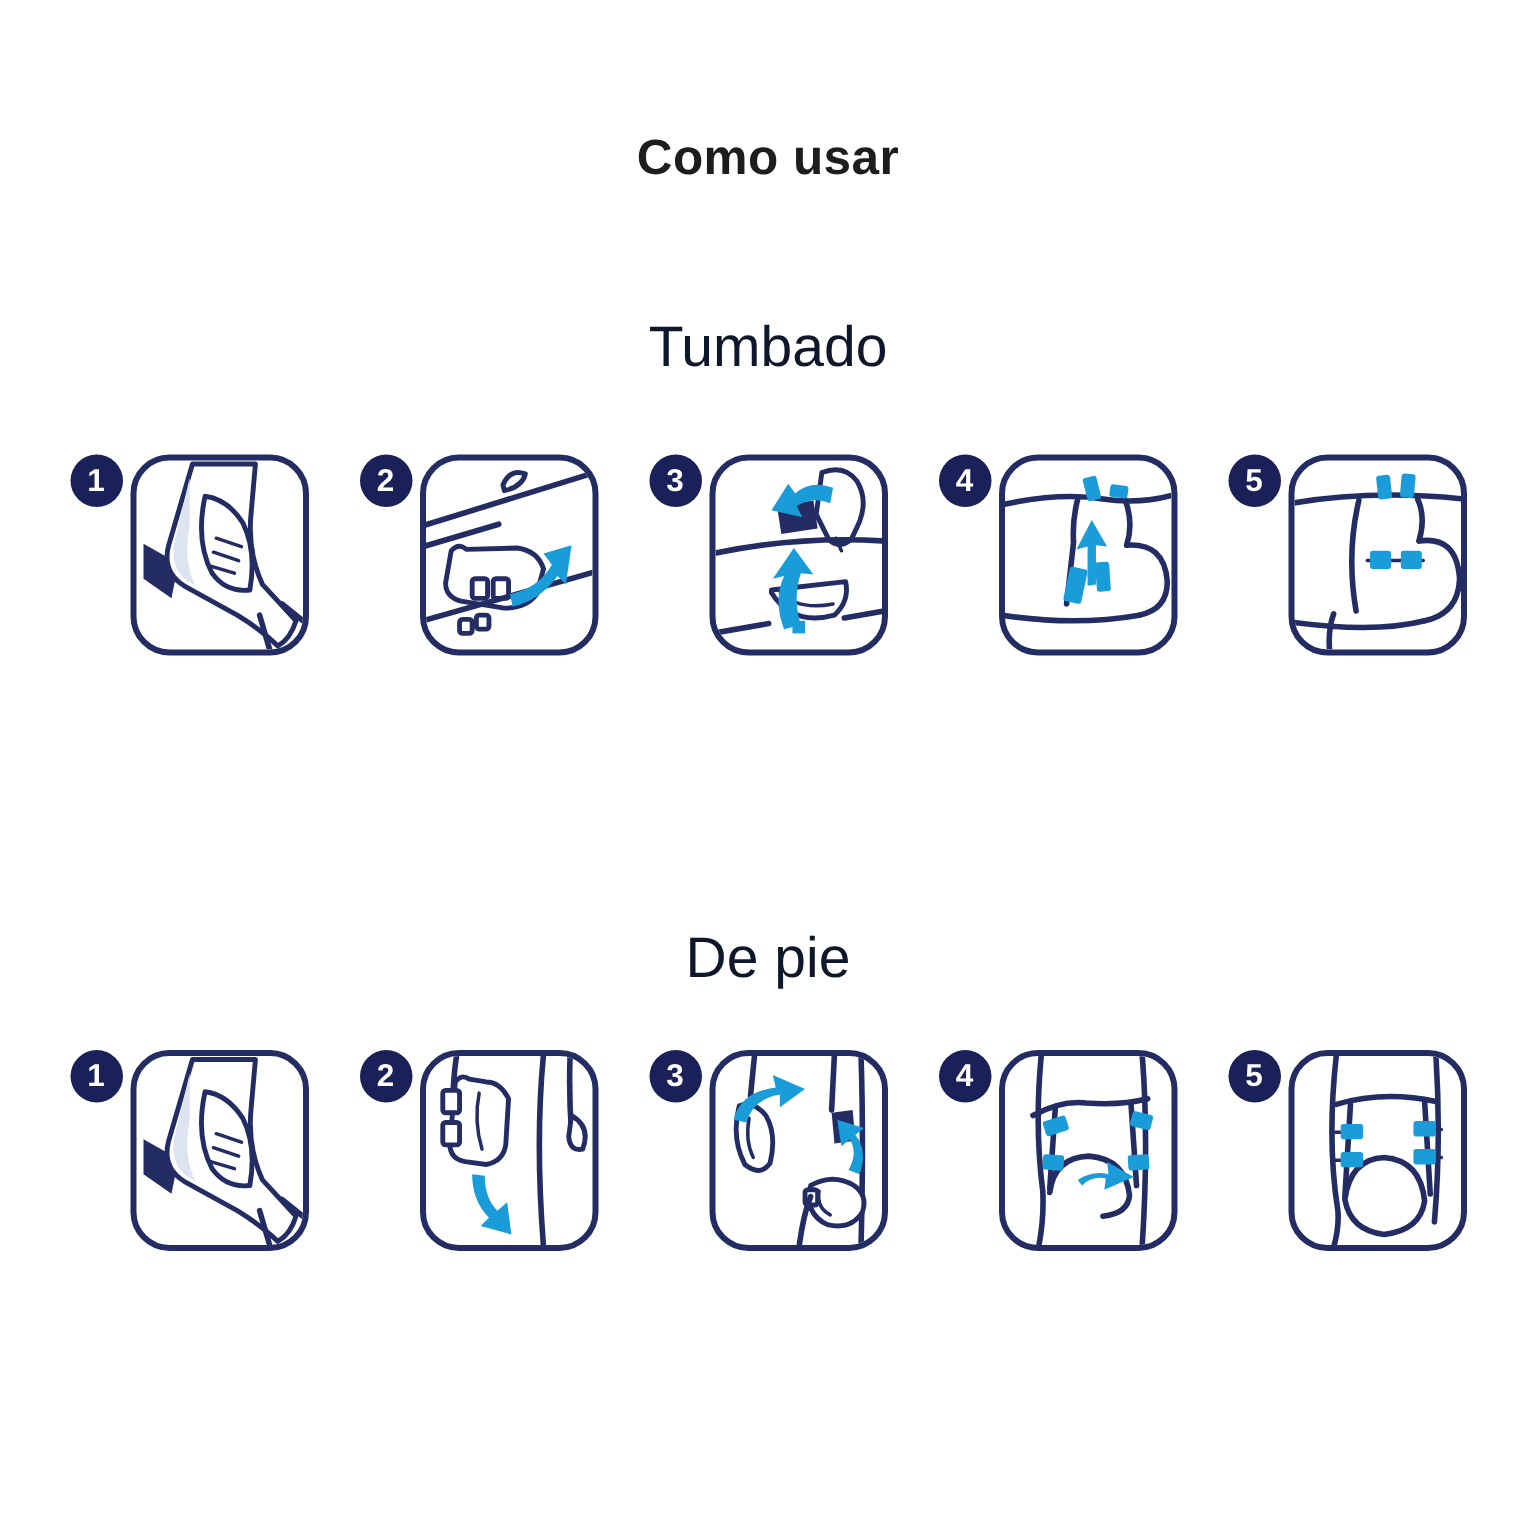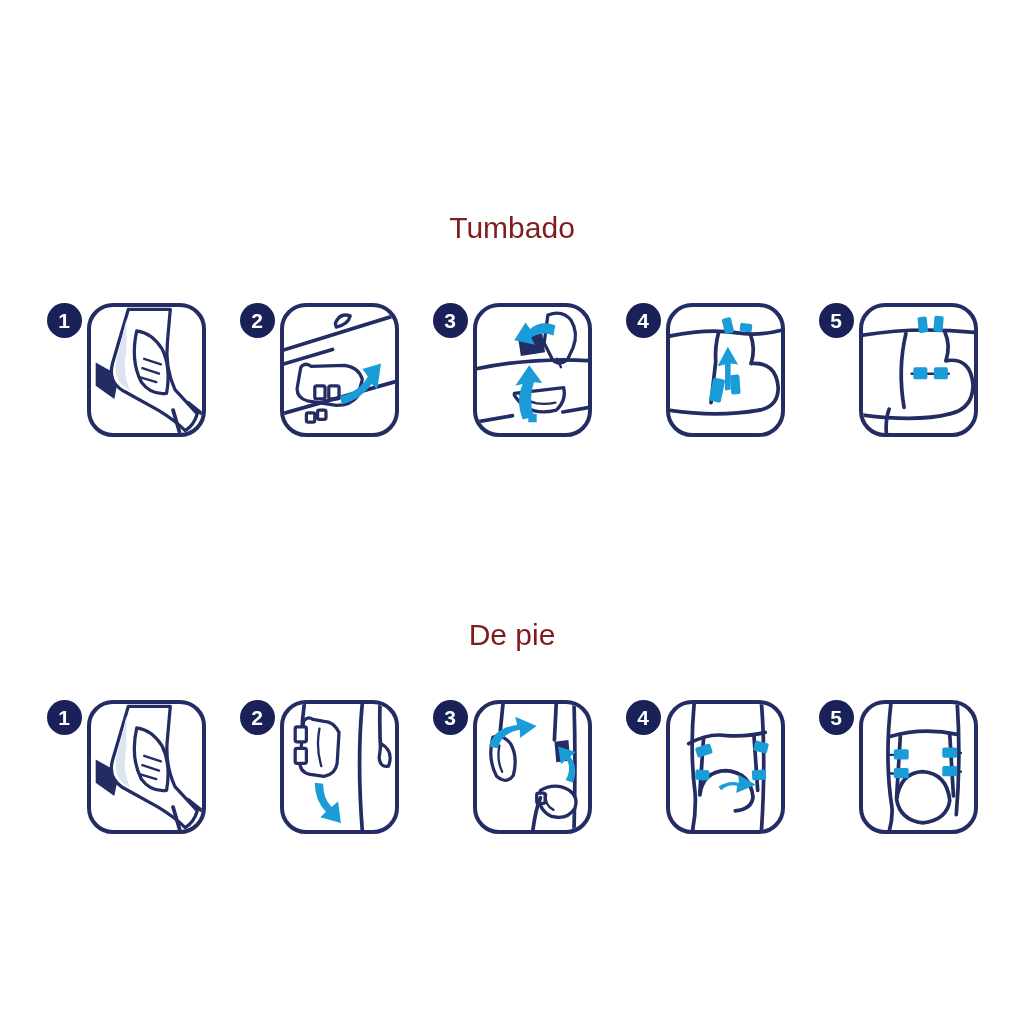--- a/index.html
+++ b/index.html
@@ -7,21 +7,21 @@
   .page {
     position:relative; width:1024px; height:1024px; margin:0 auto;
     background:#ffffff; font-family:"Liberation Sans", sans-serif; overflow:hidden;
   }
   .title {
     position:absolute; top:86px; left:0; width:100%; text-align:center;
     font-size:33px; font-weight:bold; color:#1d1d20; letter-spacing:0.3px;
   }
   .section-label {
     position:absolute; left:0; width:100%; text-align:center;
-    font-size:30px; font-weight:400; color:#7f1d1d;
+    font-size:38px; font-weight:400; color:#0f172a;
   }
   .label-tumbado { top:211px; }
   .label-depie  { top:591px;margin-top:27px; }
   .steps-row {
     position:absolute; left:0; width:100%;
     display:flex; justify-content:center; gap:34px;
   }
   .row-tumbado { top:303px; }
   .row-depie   { top:700px; }
   .step { display:flex; align-items:flex-start; }
@@ -44,20 +44,21 @@
   .fw  { fill:#ffffff; stroke:#232d63; stroke-width:3.5; stroke-linejoin:round; }
   .blue { fill:#1a9cd8; }
   .navyfill { fill:#232d63; }
   .shade { fill:#dde4ef; }
 </style>
 </head>
 <body>
 
 <div class="page">
 
+  <h1 class="title">Como usar</h1>
 
   <h2 class="section-label label-tumbado">Tumbado</h2>
 
   <div class="steps-row row-tumbado">
 
     <div class="step">
       <span class="badge">1</span>
       <div class="panel">
         <svg viewBox="0 0 119 134">
           <path class="navyfill" d="M5 59 L30 73 L25 98 L5 84 Z"></path>

